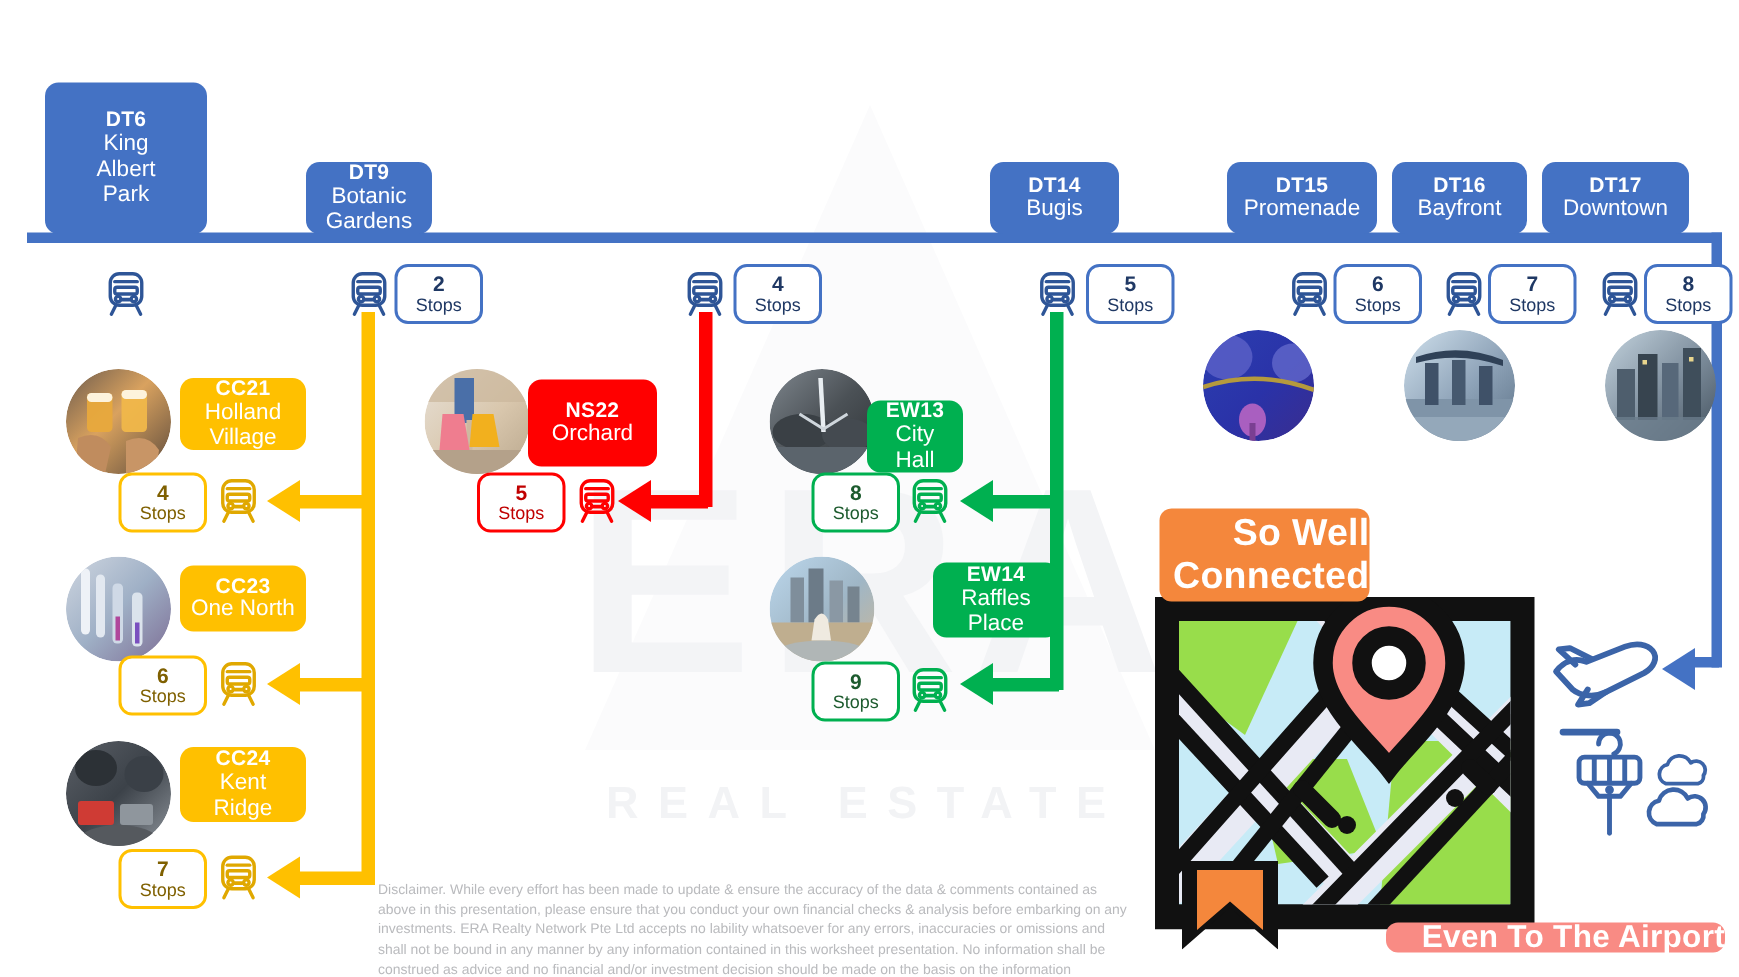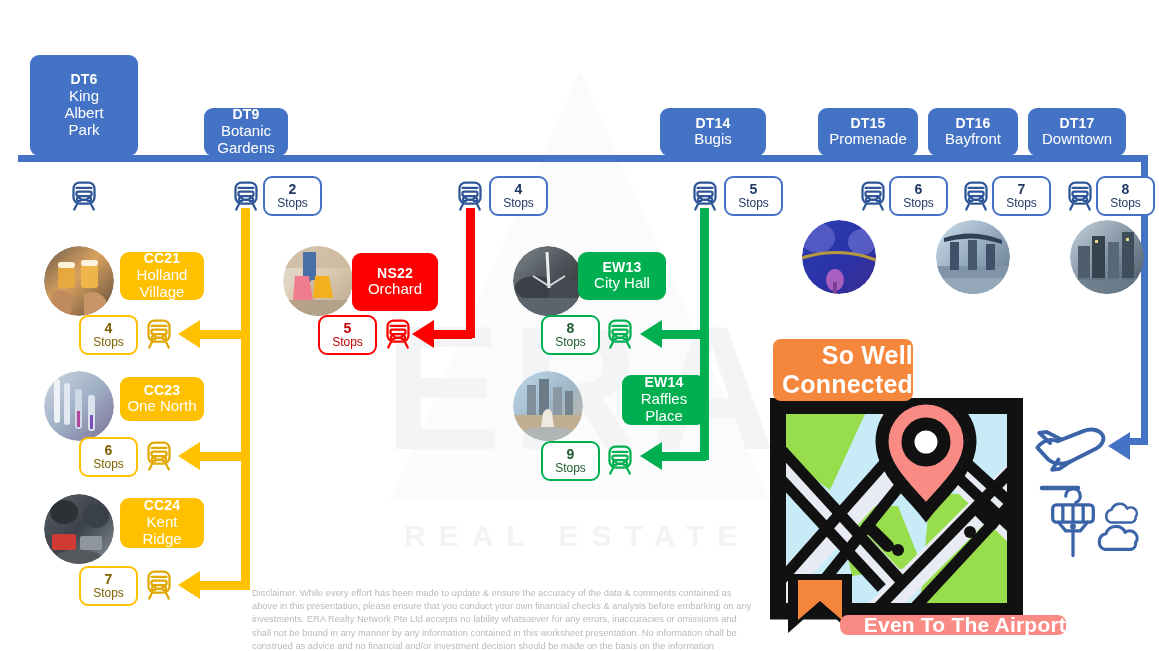--- a/index.html
+++ b/index.html
@@ -116,21 +116,21 @@
     <span class="nm">Park</span>
   </div>
 
   <div class="chip chip-blue" style="left:204px;top:108px;width:84px;height:48px;">
     <span class="code">DT9</span>
     <span class="nm">Botanic</span>
     <span class="nm">Gardens</span>
   </div>
 
 
-  <div class="chip chip-blue" style="left:660px;top:108px;width:106px;height:48px;">
+  <div class="chip chip-blue" style="left:660px;top:108px;width:86px;height:48px;">
     <span class="code">DT14</span>
     <span class="nm">Bugis</span>
   </div>
 
   <div class="chip chip-blue" style="left:818px;top:108px;width:100px;height:48px;">
     <span class="code">DT15</span>
     <span class="nm">Promenade</span>
   </div>
 
   <div class="chip chip-blue" style="left:928px;top:108px;width:90px;height:48px;text-align:right;">
@@ -451,21 +451,21 @@
   <div class="photo" style="left:513px;top:246px;width:70px;height:70px;">
     <svg viewBox="0 0 70 70">
       <circle cx="35" cy="35" r="35" fill="url(#ph-espl)"></circle>
       <ellipse cx="22" cy="42" rx="20" ry="12" fill="#3a4045"></ellipse>
       <ellipse cx="52" cy="44" rx="17" ry="11" fill="#444a50"></ellipse>
       <path d="M34 6 L36 42" stroke="#e9eef2" stroke-width="3"></path>
       <path d="M20 30 L36 40 L52 30" stroke="#cfd6dc" stroke-width="2" fill="none"></path>
       <rect x="0" y="52" width="70" height="18" fill="#5b646c"></rect>
     </svg>
   </div>
-  <div class="chip chip-green" style="left:578px;top:252px;width:88px;height:48px;">
+  <div class="chip chip-green" style="left:578px;top:267px;width:64px;height:48px;">
     <span class="code">EW13</span>
     <span class="nm">City Hall</span>
   </div>
   <div class="stops green" style="left:541px;top:315px;">
     <span class="n">8</span>
     <span class="w">Stops</span>
   </div>
   <div class="train" style="left:602px;top:316px;color:#00B050;">
     <svg>
         <use href="#train-glyph"></use>
@@ -557,21 +557,21 @@
       <g>
           <use href="#cloud-glyph" x="66" y="104" width="52" height="30"></use>
         </g>
     </svg>
   </div>
 
   <div class="banner banner-orange" style="left:773px;top:339px;width:140px;height:62px;">
     <span>So Well</span>
     <span>Connected</span>
   </div>
-  <div class="banner banner-pink" style="left:840px;top:615px;width:226px;height:20px;">
+  <div class="banner banner-pink" style="left:924px;top:615px;width:226px;height:20px;">
     <span>Even To The Airport</span>
   </div>
 
   <div class="disclaimer">
     <p>Disclaimer. While every effort has been made to update &amp; ensure the accuracy of the data &amp; comments contained as above in this presentation, please ensure that you conduct your own financial checks &amp; analysis before embarking on any investments. ERA Realty Network Pte Ltd accepts no lability whatsoever for any errors, inaccuracies or omissions and shall not be bound in any manner by any information contained in this worksheet presentation. No information shall be construed as advice and no financial and/or investment decision should be made on the basis on the information provided.</p>
   </div>
 
 </div>
 
 </body></html>

